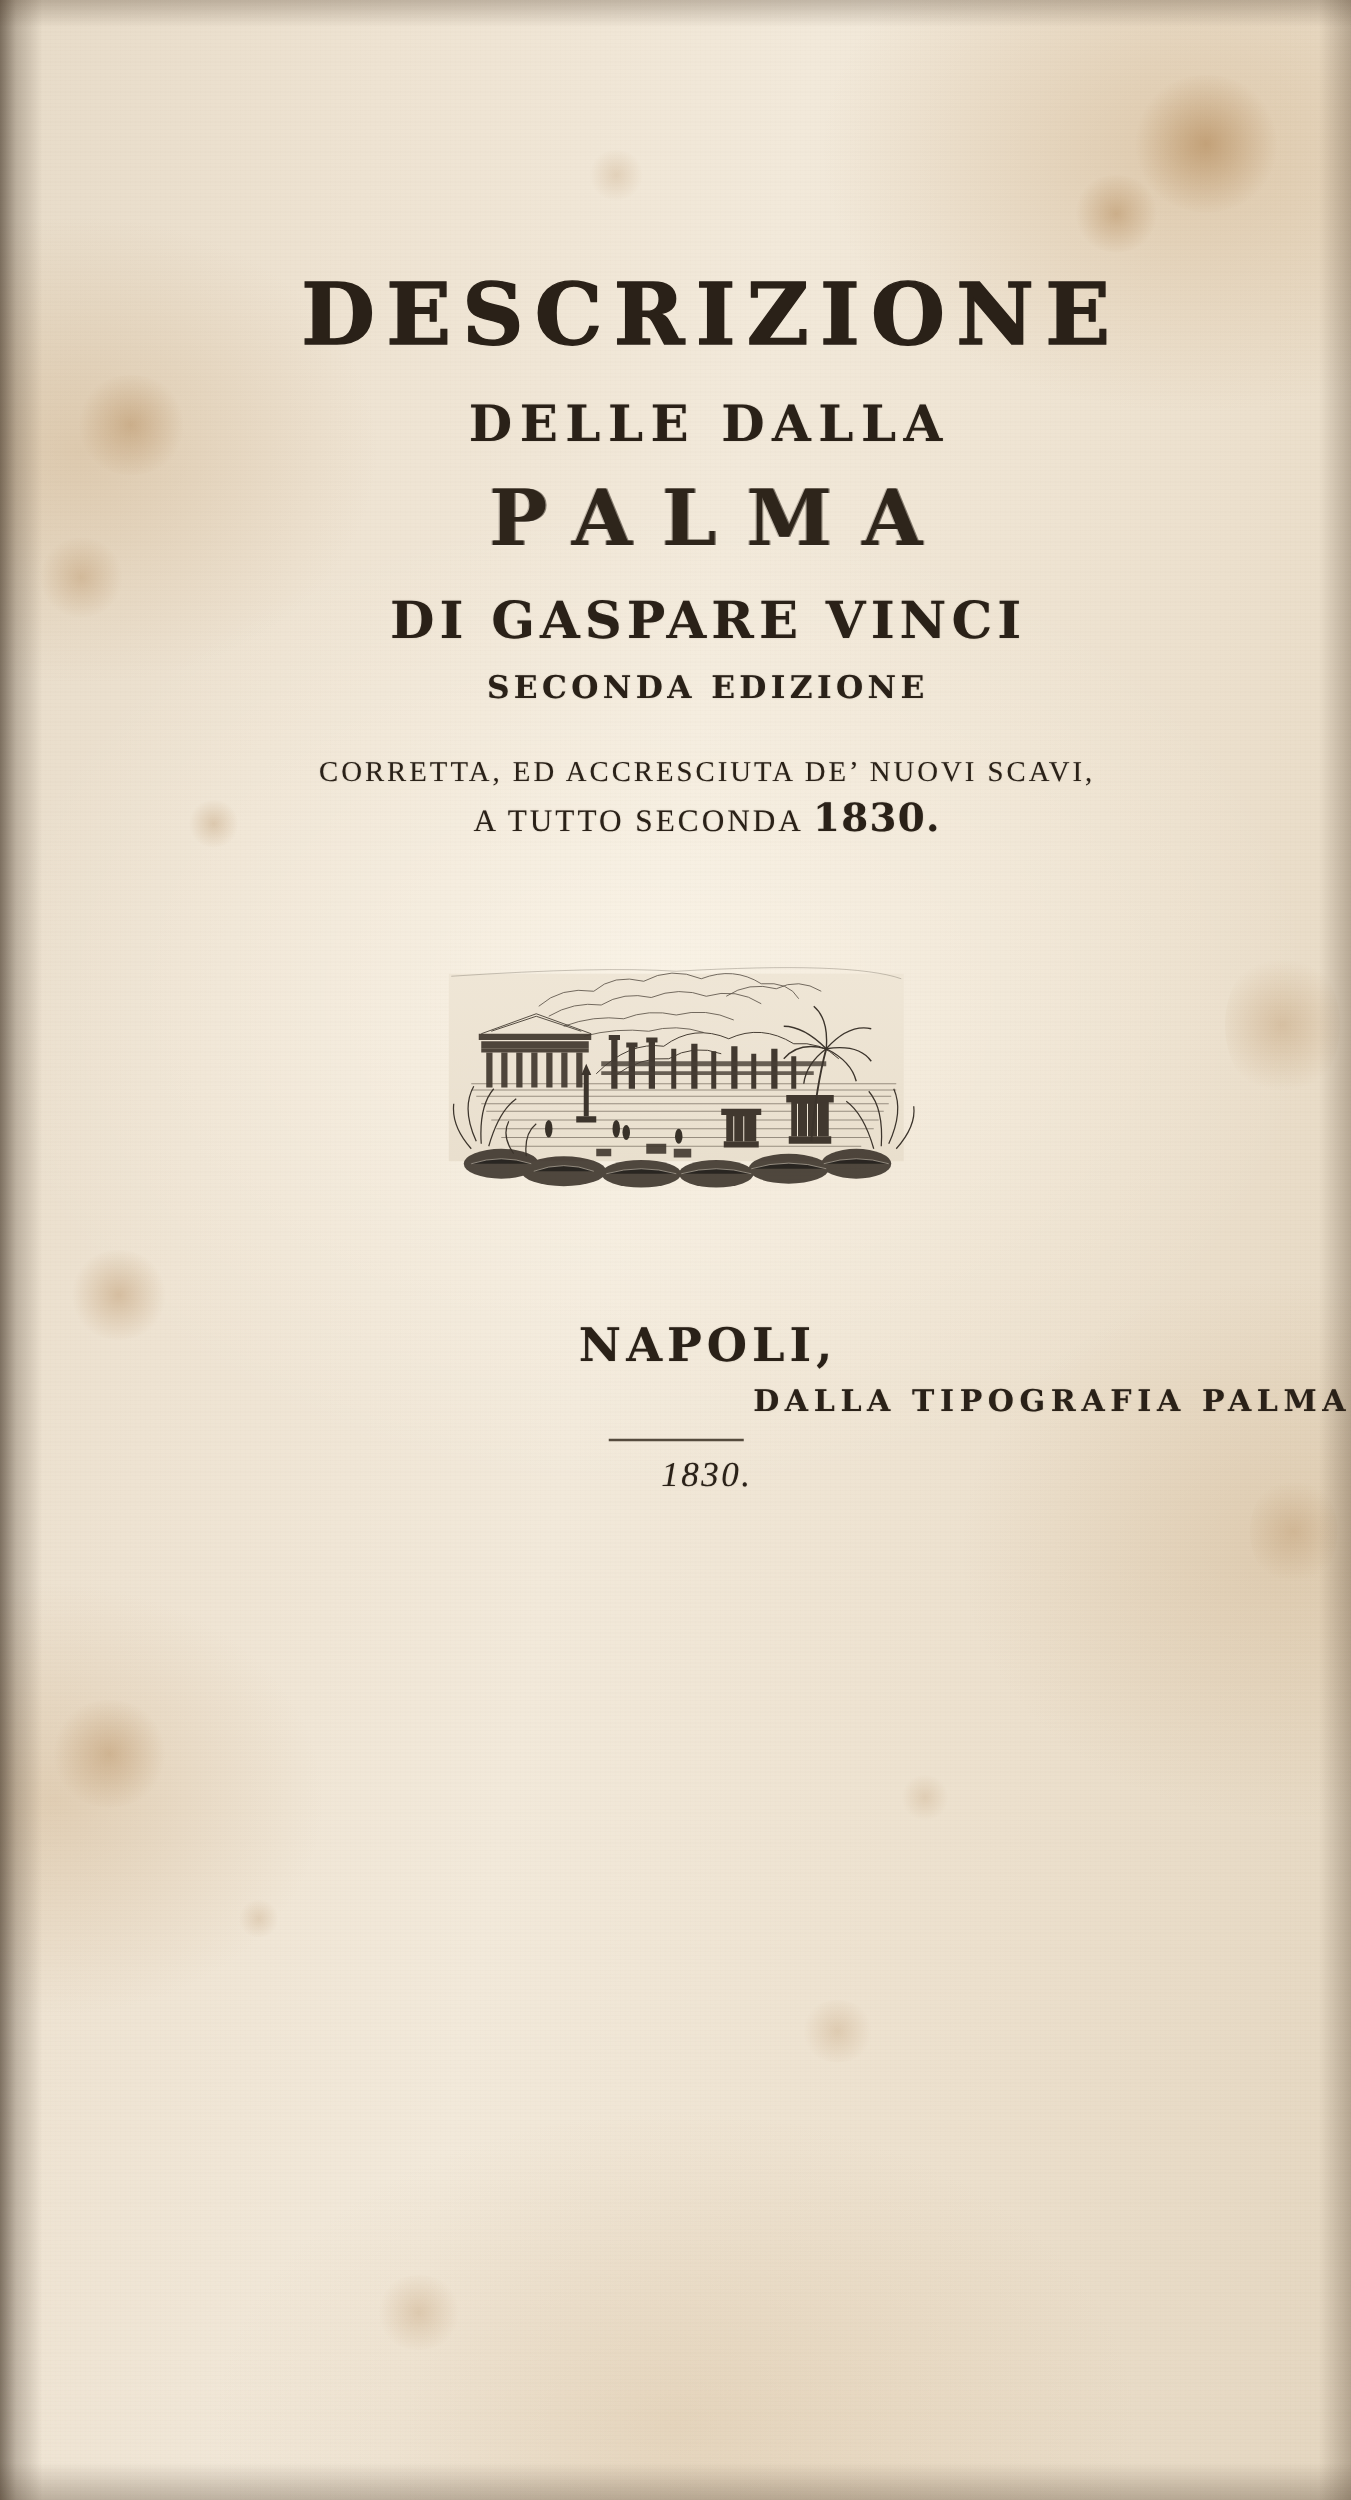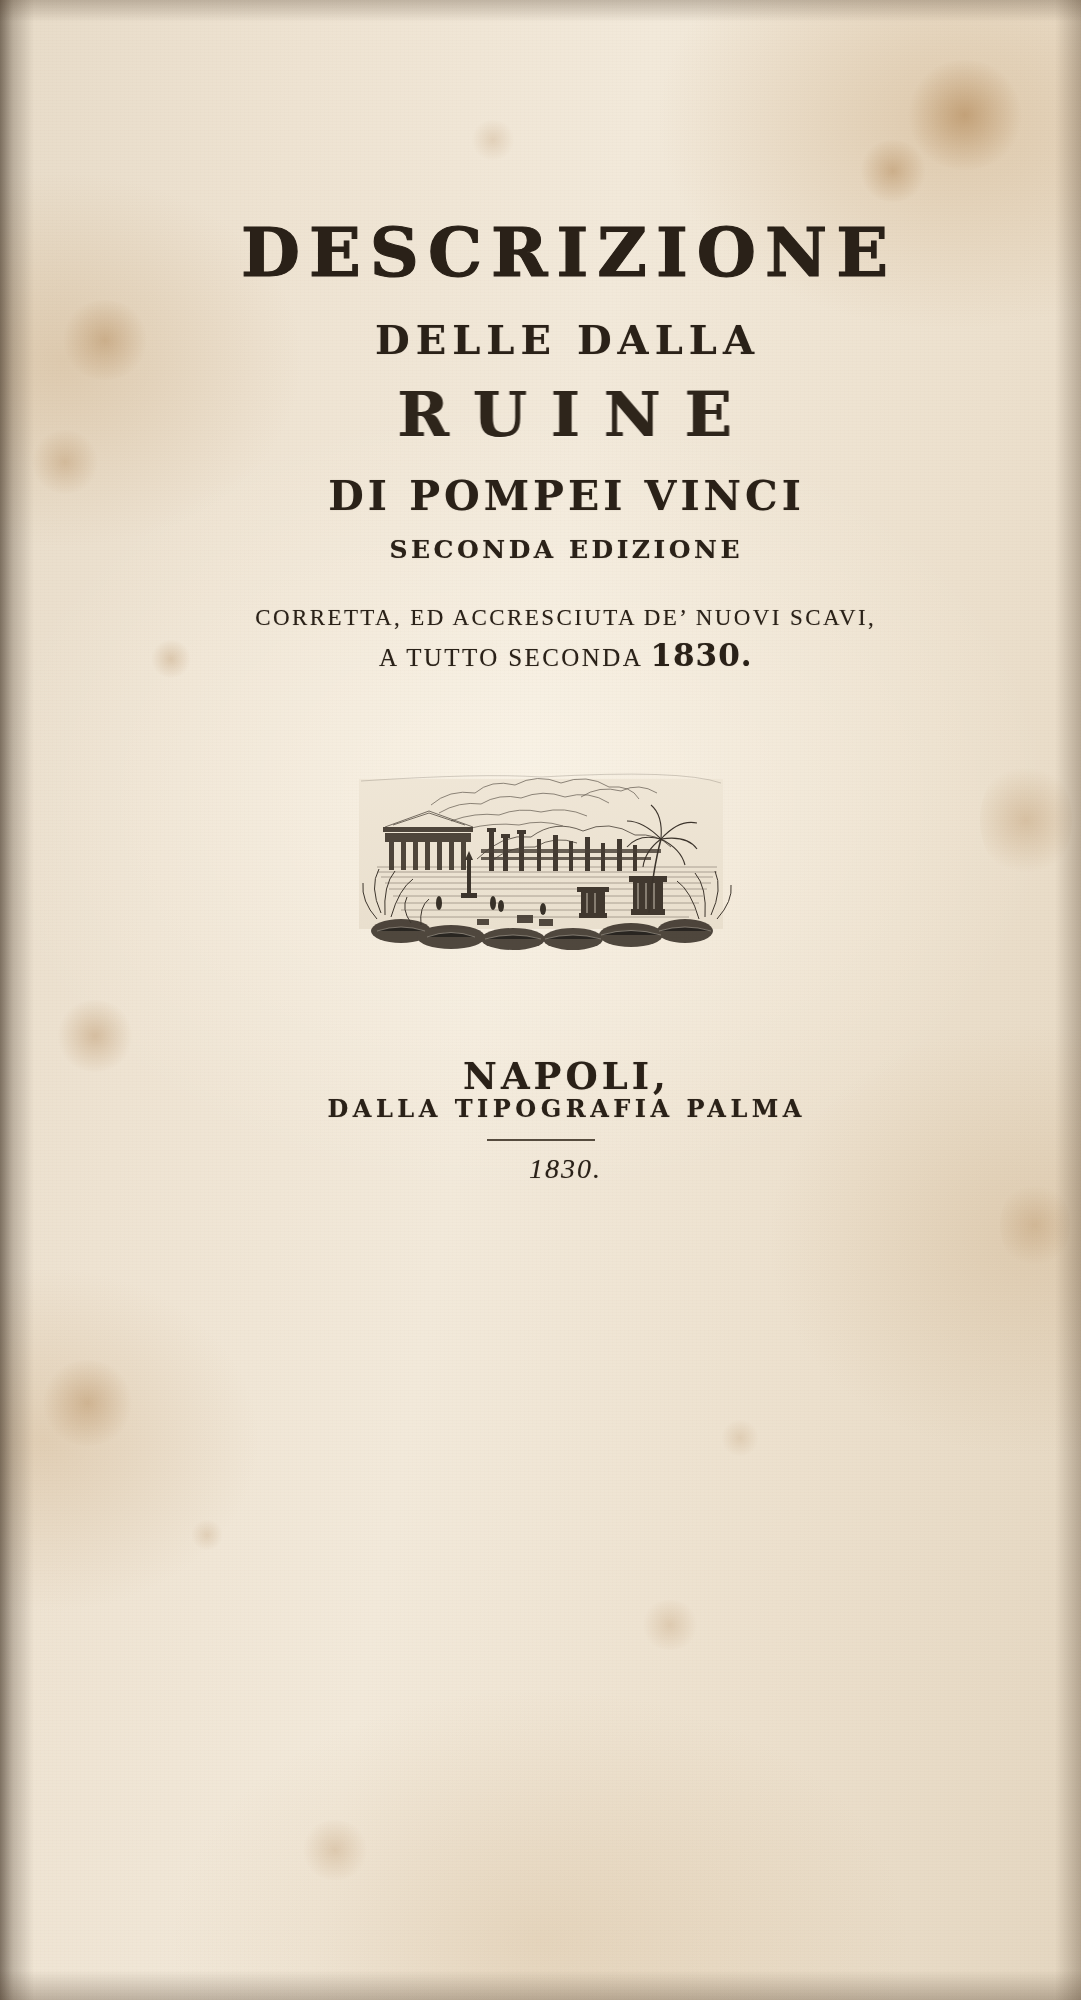--- a/index.html
+++ b/index.html
@@ -200,27 +200,28 @@
   .t-city {
     margin-top: 80px;
     font-size: 37px;
     line-height: 1;
     font-weight: 700;
     letter-spacing: 4px;
     text-indent: 4px;
     font-family: "DejaVu Serif", serif;
   }
   .t-printer {
-    margin-top: 2px;
+    margin-top: 14px;
     font-size: 24px;
     line-height: 1;
     font-weight: 700;
     letter-spacing: 4.5px;
     text-indent: 4.5px;
     font-family: "DejaVu Serif", serif;
+    text-align: right;
   }
   .rule {
     width: 108px;
     height: 2px;
     background: #3a2f22;
     margin: 18px auto 0 auto;
     opacity: .85;
   }
   .t-year {
     margin-top: 14px;
@@ -259,23 +260,23 @@
   <div class="edge-shadow-top"></div>
   <div class="edge-shadow-bottom"></div>
 
   <div class="content">
 
     <div class="ink t-title">DESCRIZIONE</div>
 
     <div class="ink t-sub1">DELLE DALLA</div>
 
 
-    <div class="ink t-pompei">RUINE</div>
-
-    <div class="ink t-author">DI POMPEI VINCI</div>
+    <div class="ink t-pompei">PALMA</div>
+
+    <div class="ink t-author">DI GASPARE VINCI</div>
 
     <div class="ink t-edition">SECONDA EDIZIONE</div>
 
     <div class="ink t-note1">CORRETTA, ED ACCRESCIUTA DE’ NUOVI SCAVI,</div>
 
     <div class="ink t-note2">
       <span>A TUTTO SECONDA </span><span class="year">1830.</span>
     </div>
 
     <div class="vignette-wrap">

